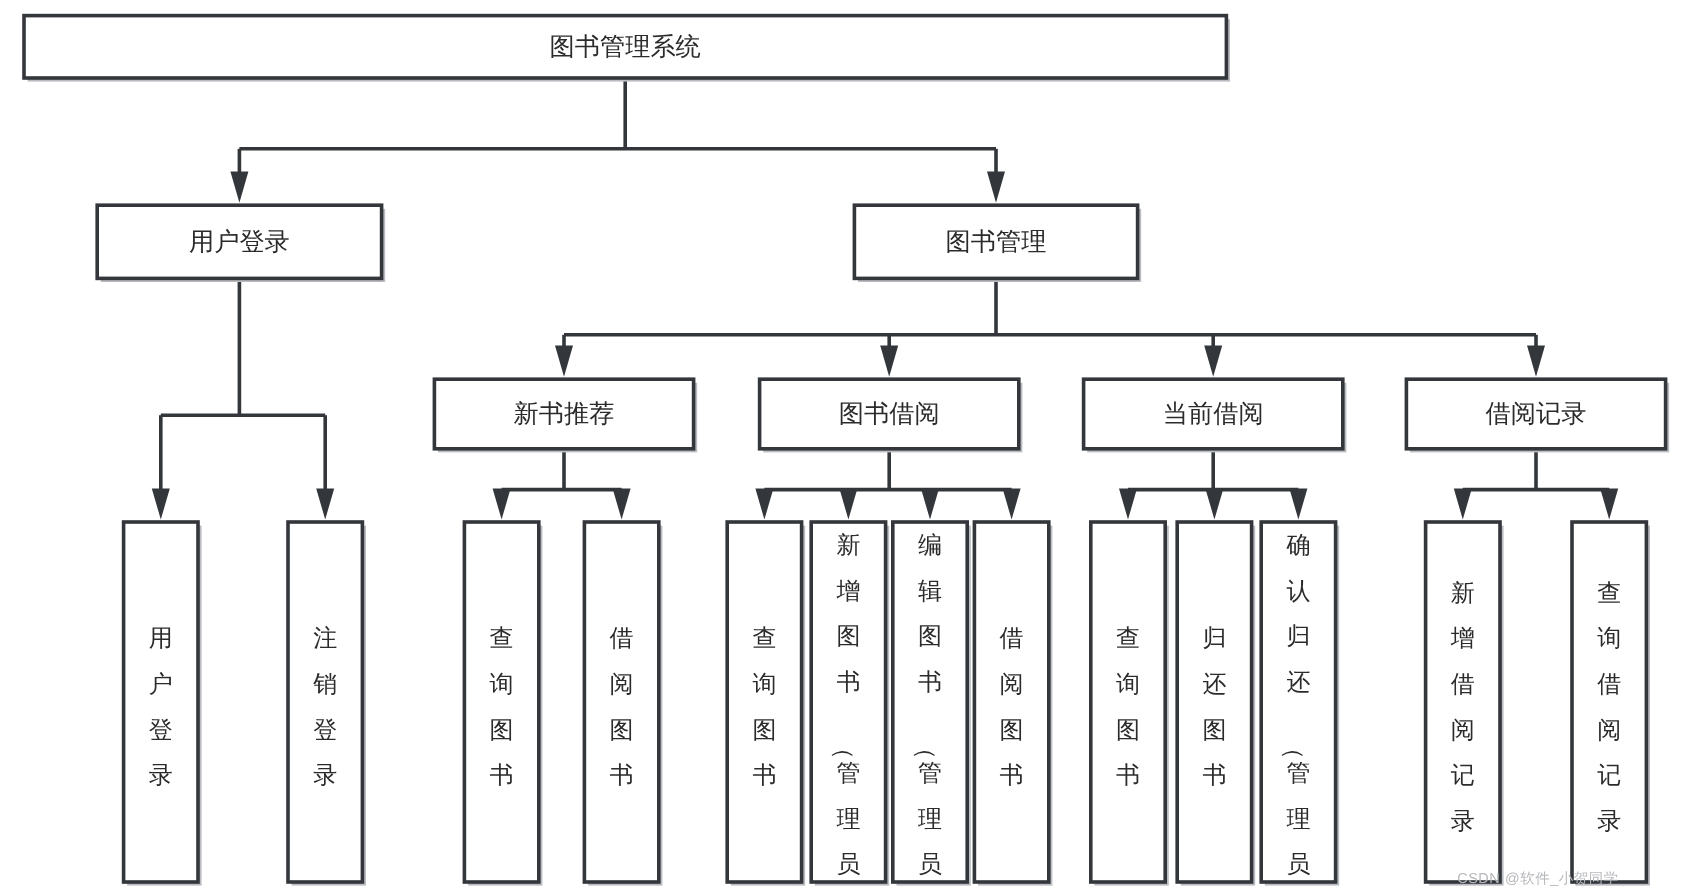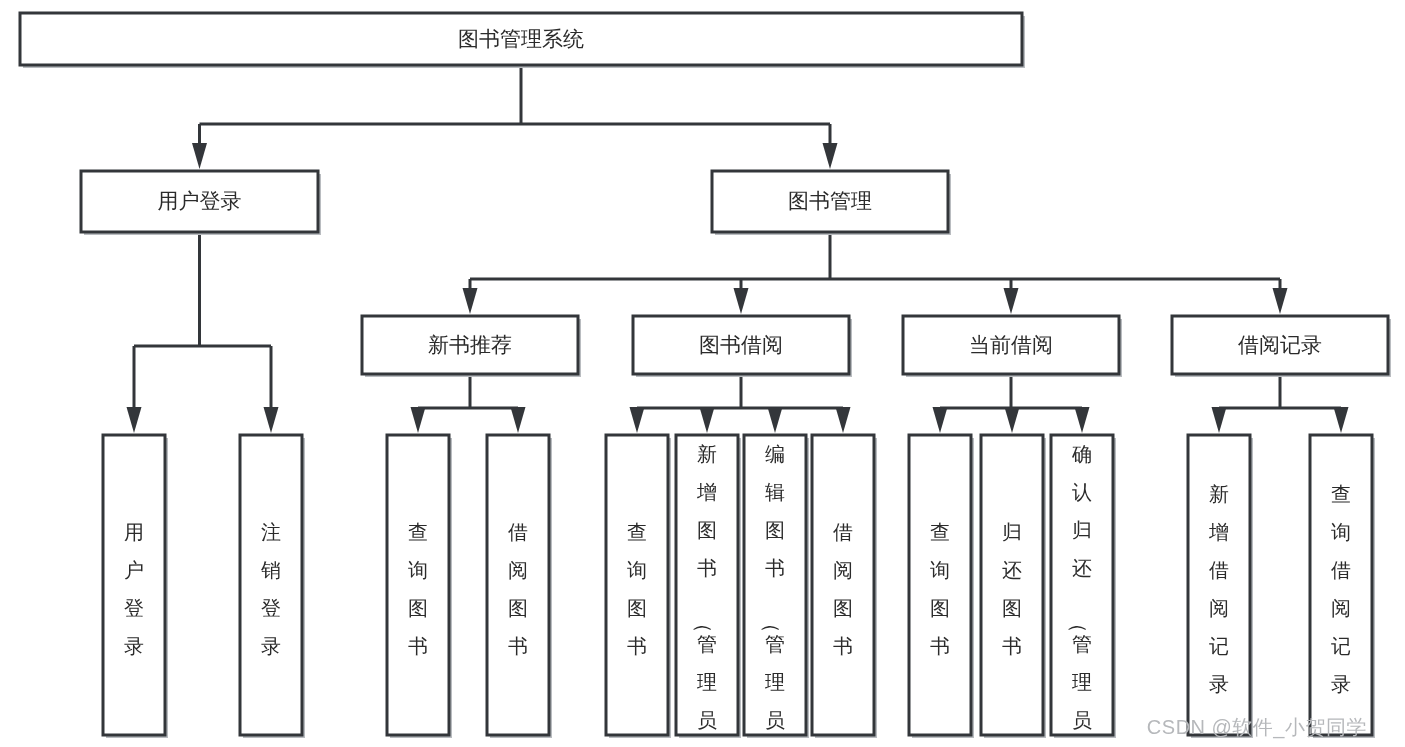--- a/index.html
+++ b/index.html
@@ -51,24 +51,24 @@
     dominant-baseline: middle;
   }
   .node-label-v {
     font-family: "Liberation Sans", "DejaVu Sans", sans-serif;
     font-size: 20px;
     fill: #2b2b2b;
     text-anchor: middle;
   }
   .watermark {
     position: absolute;
-    right: 0;
+    right: 18px;
     bottom: 6px;
     font-family: "Liberation Sans", "DejaVu Sans", sans-serif;
-    font-size: 20px;
+    font-size: 12px;
     color: #b6b8bb;
     letter-spacing: 0.5px;
     white-space: nowrap;
     pointer-events: none;
   }
 </style>
 </head>
 <body>
 
 <div id="diagram-root">

